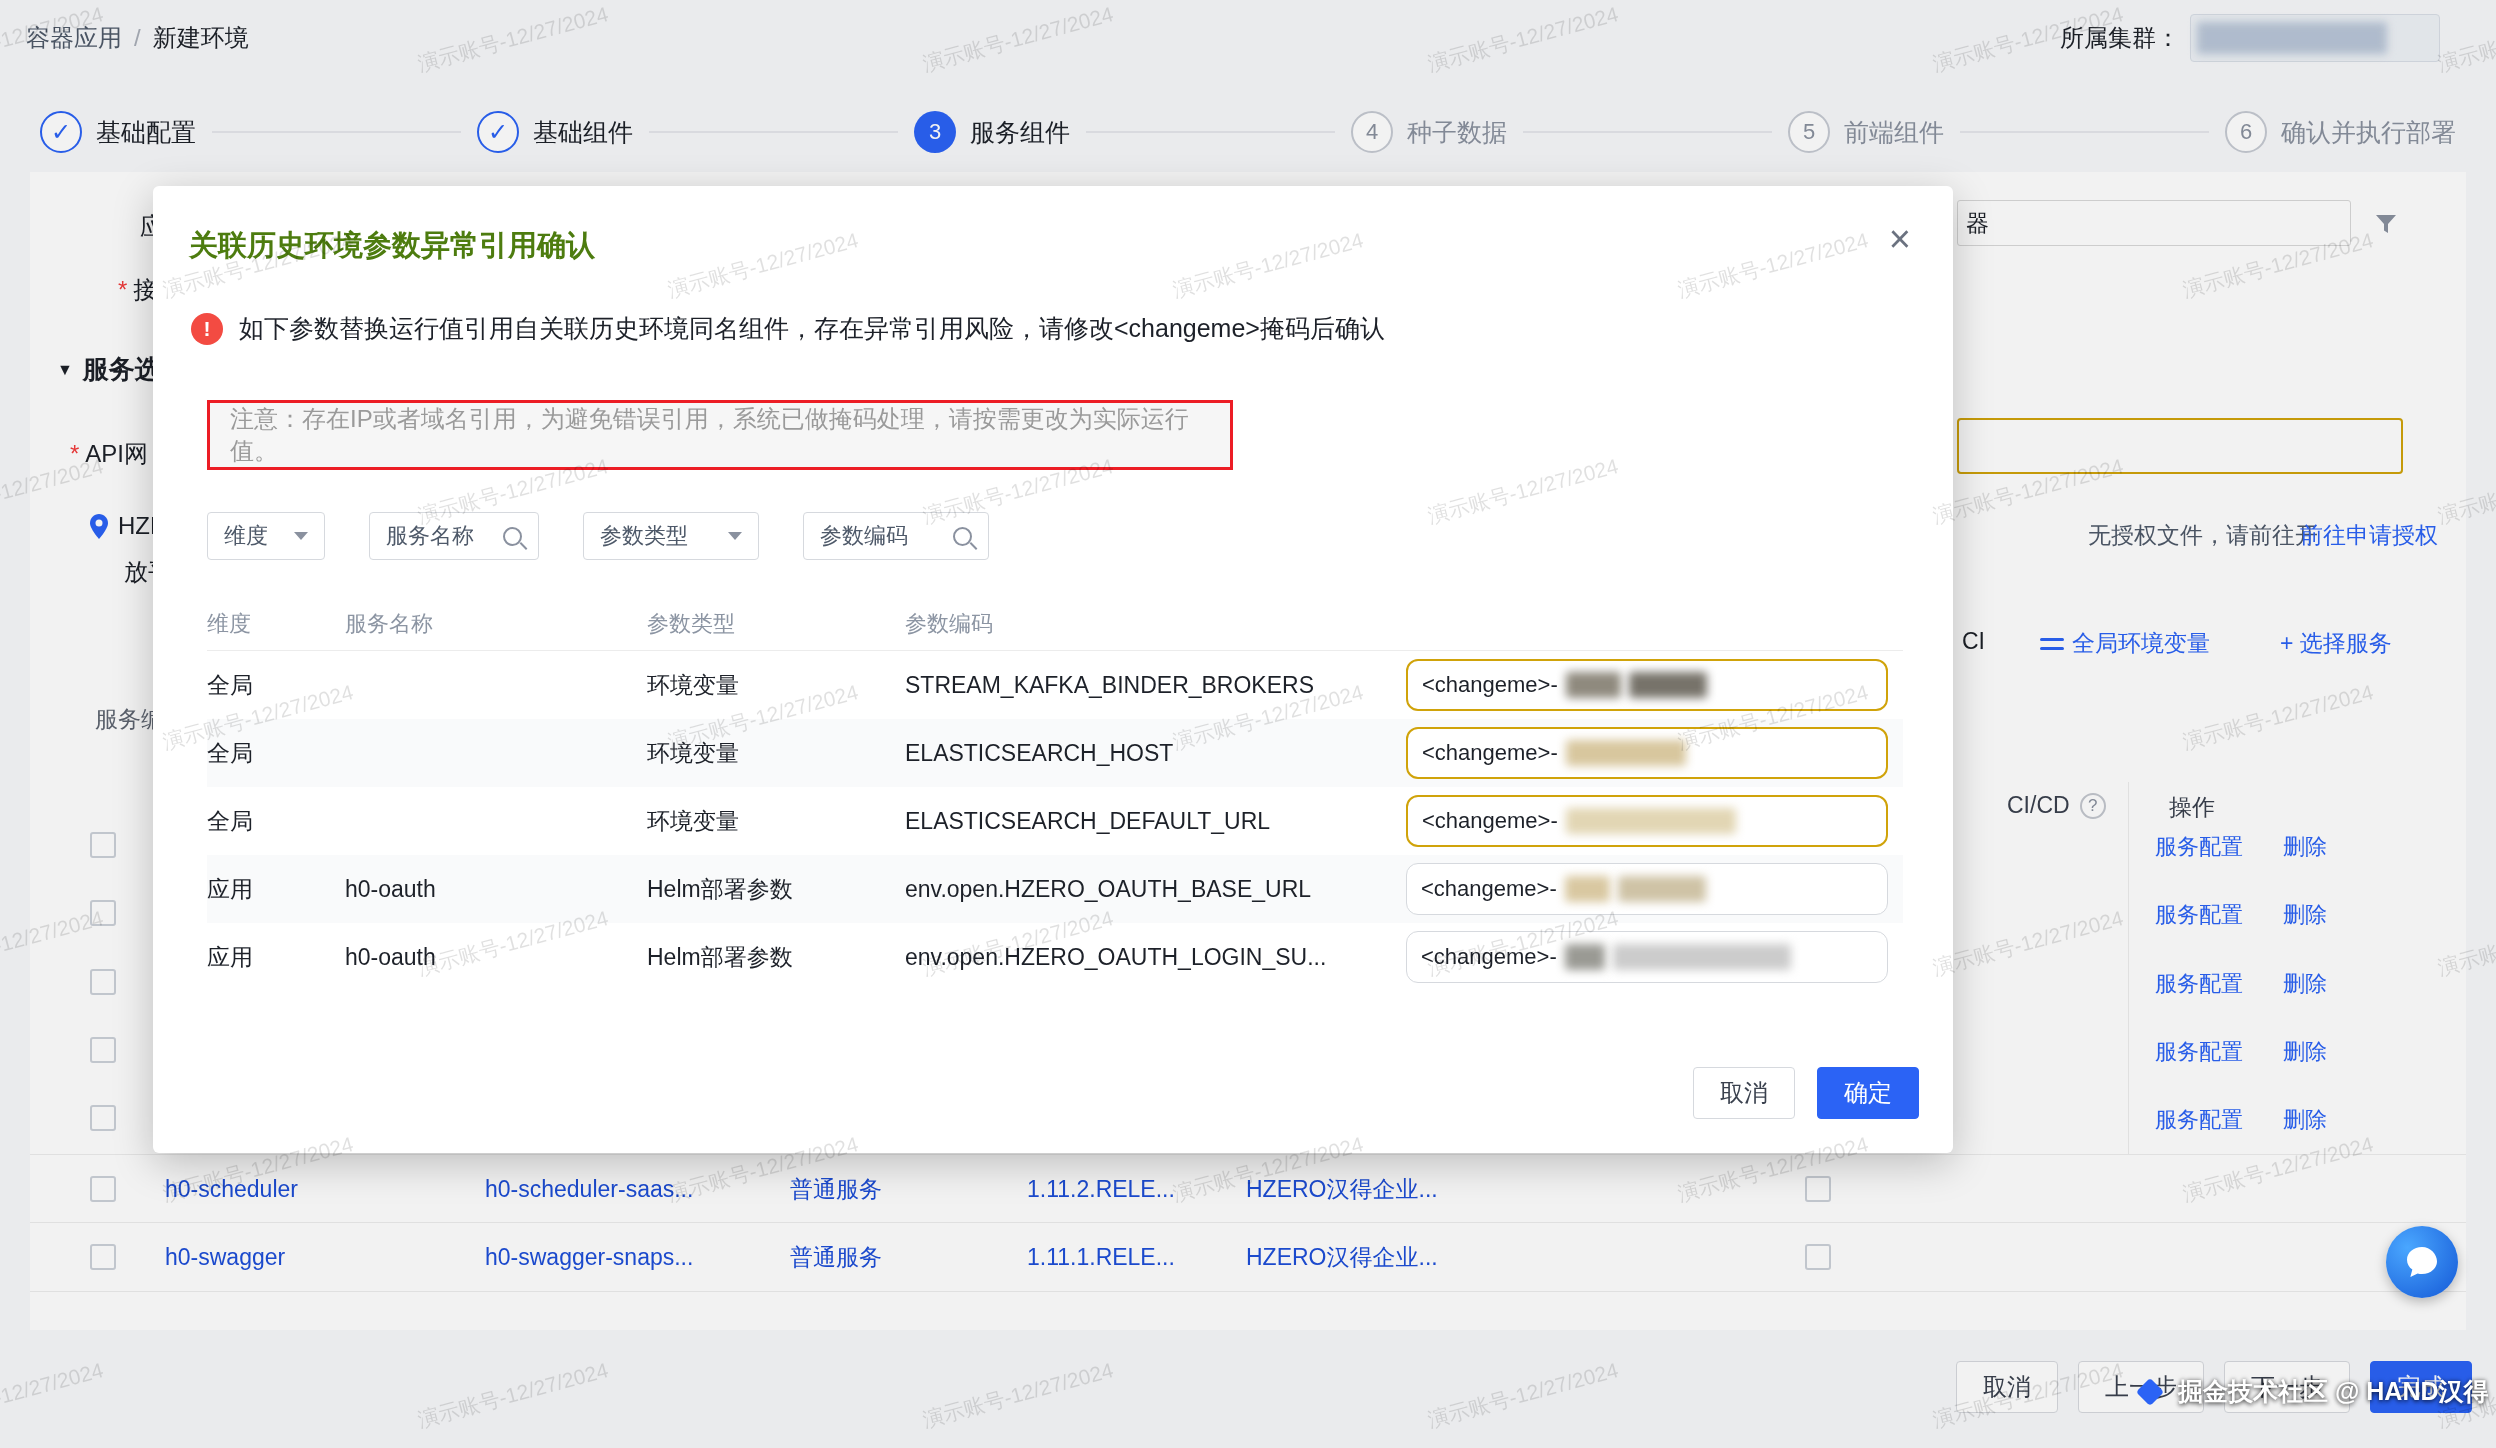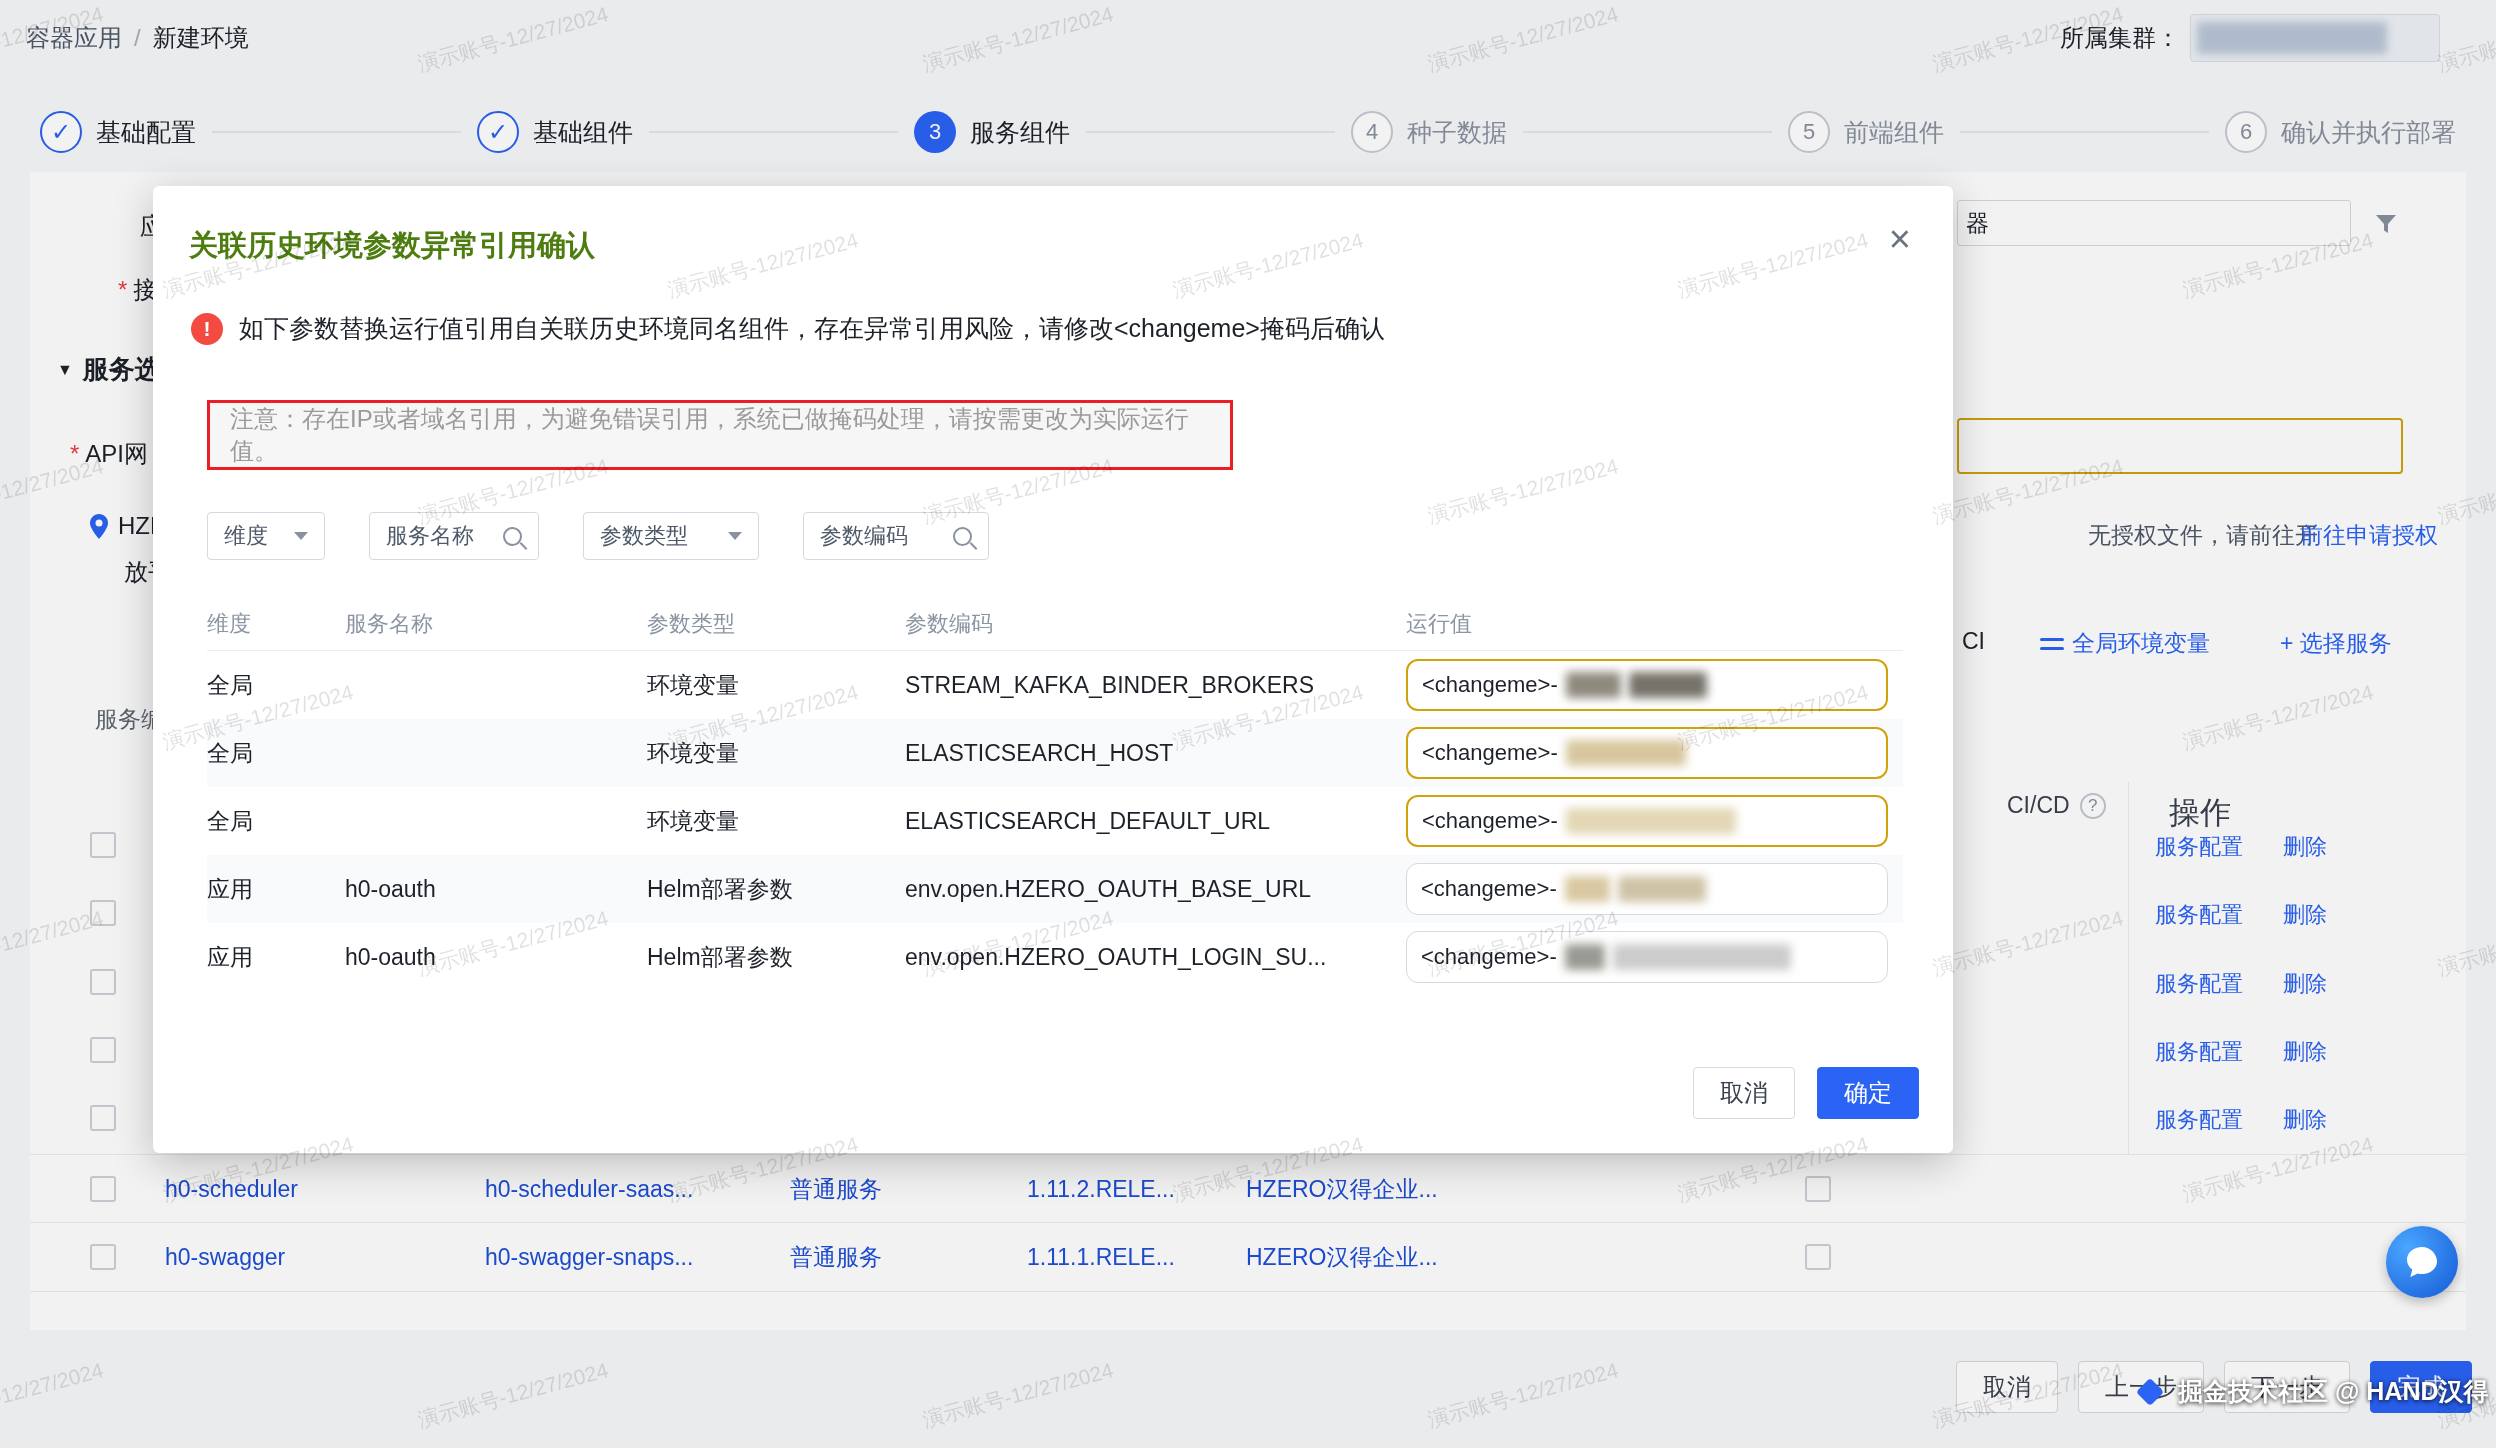--- a/index.html
+++ b/index.html
@@ -172,21 +172,21 @@
 <span class="frag blue-link" style="left:2040px;top:628px;font-size:23px;display:flex;align-items:center;">
     <span class="sliders-icon"></span>
     <span>全局环境变量</span>
   </span>
 <span class="frag blue-link" style="left:2280px;top:628px;font-size:23px;">+ 选择服务</span>
 
 <span class="frag" style="left:2007px;top:792px;font-size:23px;color:#3a414e;display:flex;align-items:center;">
     <span>CI/CD</span>
     <span class="help-circle">?</span>
   </span>
-<span class="frag" style="left:2169px;top:792px;font-size:31px;color:#3a414e;">操作</span>
+<span class="frag" style="left:2169px;top:792px;font-size:23px;color:#3a414e;">操作</span>
 
 <div class="ops-divider"></div>
 
 <span class="cb" style="left:90px;top:832px;"></span>
 <span class="cb" style="left:90px;top:900px;"></span>
 <span class="cb" style="left:90px;top:969px;"></span>
 <span class="cb" style="left:90px;top:1037px;"></span>
 <span class="cb" style="left:90px;top:1105px;"></span>
 
 <div class="ops-pair" style="left:2155px;top:832px;">
@@ -281,21 +281,20 @@
         <span class="mag"></span>
       </div>
   </div>
 
   <div class="mtable">
     <div class="mrow mhead">
       <span>维度</span>
       <span>服务名称</span>
       <span>参数类型</span>
       <span>参数编码</span>
-      <span>运行值</span>
     </div>
 
     <div class="mrow mdata">
       <span>全局</span>
       <span></span>
       <span>环境变量</span>
       <span>STREAM_KAFKA_BINDER_BROKERS</span>
       <span>
           <span class="vinput gold">
             <span>&lt;changeme&gt;-</span>

